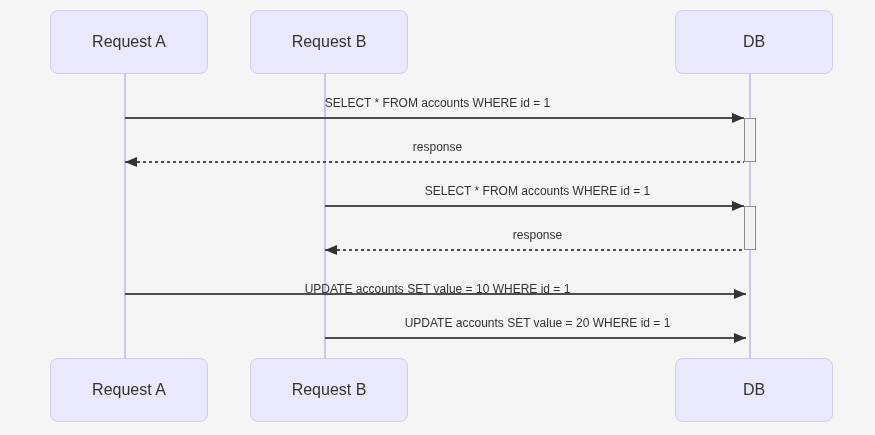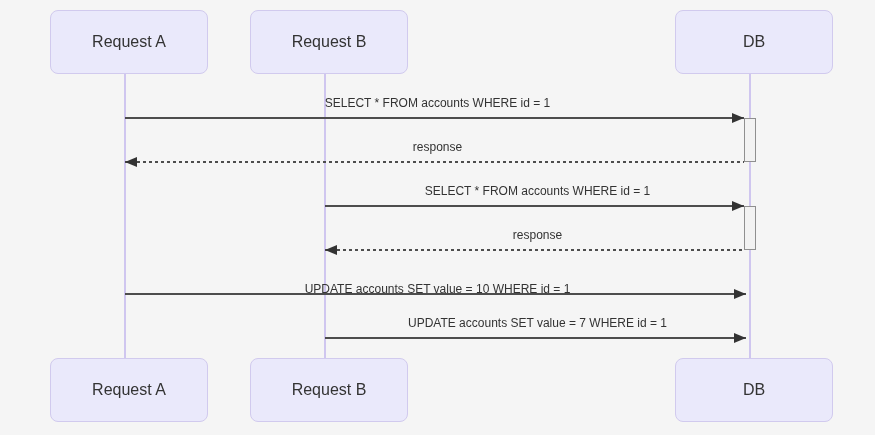--- a/index.html
+++ b/index.html
@@ -83,21 +83,21 @@
     <div class="arrowhead right" style="left: 732px; top: 201px;"></div>
     <div class="msg-label" style="left: 537.5px; top: 182px;">SELECT * FROM accounts WHERE id = 1</div>
     <div class="msg-line dotted" style="left: 325px; width: 419px; top: 249px;"></div>
     <div class="arrowhead left" style="left: 325px; top: 245px;"></div>
     <div class="msg-label" style="left: 537.5px; top: 226px;">response</div>
     <div class="msg-line solid" style="left: 125px; width: 621px; top: 293px;"></div>
     <div class="arrowhead right" style="left: 734px; top: 289px;"></div>
     <div class="msg-label" style="left: 437.5px; top: 280px;">UPDATE accounts SET value = 10 WHERE id = 1</div>
     <div class="msg-line solid" style="left: 325px; width: 421px; top: 337px;"></div>
     <div class="arrowhead right" style="left: 734px; top: 333px;"></div>
-    <div class="msg-label" style="left: 537.5px; top: 314px;">UPDATE accounts SET value = 7 WHERE id = 1</div>
+    <div class="msg-label" style="left: 537.5px; top: 314px;">UPDATE accounts SET value = 20 WHERE id = 1</div>
     <div class="actor-box" style="left: 50px; top: 10px;">
       <span class="actor-label">Request A</span>
     </div>
     <div class="actor-box" style="left: 50px; top: 358px;">
       <span class="actor-label">Request A</span>
     </div>
     <div class="actor-box" style="left: 250px; top: 10px;">
       <span class="actor-label">Request B</span>
     </div>
     <div class="actor-box" style="left: 250px; top: 358px;">

